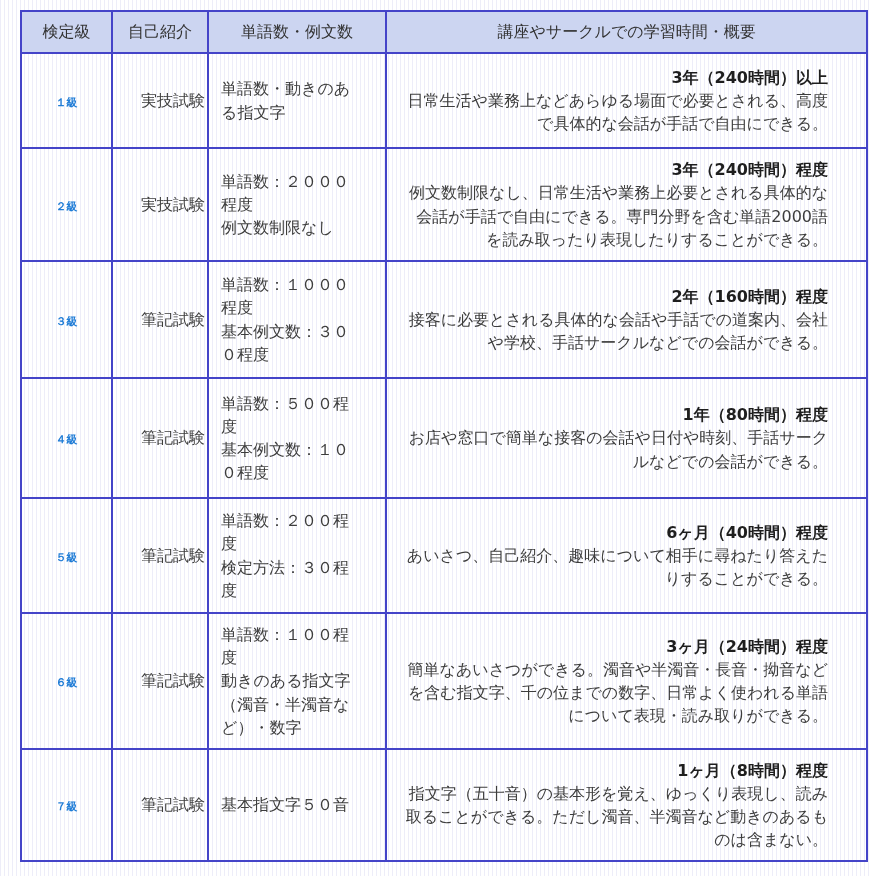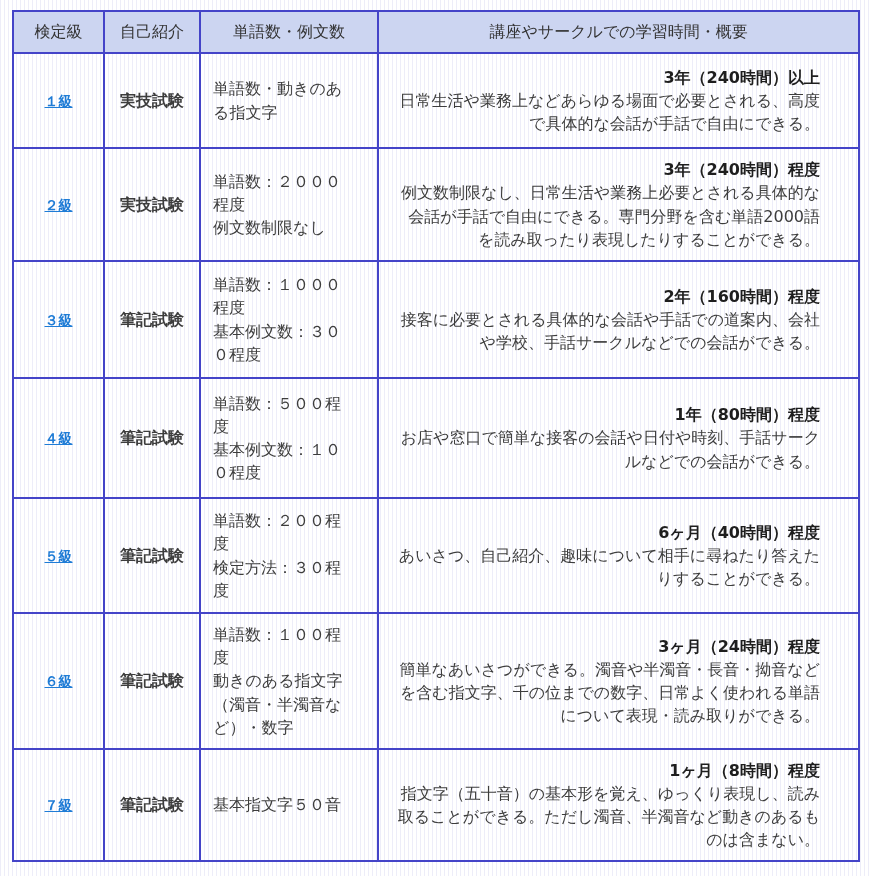--- a/index.html
+++ b/index.html
@@ -21,20 +21,21 @@
       transparent 1px, transparent 4px);
     color: var(--text);
   }
   .page { padding: 10px 12px 6px 12px; }
 
   table.levels {
     border-collapse: collapse;
     table-layout: fixed;
     width: 846px;
     background: transparent;
+    margin-left: 8px;
   }
   col.c-level  { width: 91px; }
   col.c-method { width: 96px; }
   col.c-words  { width: 178px; }
   col.c-desc   { width: 481px; }
 
   th, td {
     border: 2px solid var(--border);
     vertical-align: middle;
     font-size: 16px;
@@ -42,31 +43,30 @@
   }
   thead th {
     background: var(--header-bg);
     font-weight: normal;
     color: #333333;
     text-align: center;
     height: 42px;
     padding: 4px 2px;
   }
   td.level  { text-align: center; }
-  td.method { text-align: center; padding: 0 2px; font-weight: bold; }
+  td.method { text-align: right; padding: 0 2px; }
   td.words  { text-align: left; padding: 8px 26px 8px 12px; white-space: pre-line; }
   td.desc   { text-align: right; padding: 8px 38px 8px 13px; }
   td.desc .time { display: block; font-weight: bold; color: #1e1e1e; }
   td.desc .overview { display: block; }
 
   a.level-link {
     color: var(--link);
     font-weight: bold;
-    font-size: 14px;
-    text-decoration: underline;
+    font-size: 11px;
     cursor: pointer;
   }
 
   tr.hdr { height: 42px; }
   tr.r1 { height: 95px; }
   tr.r2 { height: 113px; }
   tr.r3 { height: 117px; }
   tr.r4 { height: 120px; }
   tr.r5 { height: 115px; }
   tr.r6 { height: 136px; }

